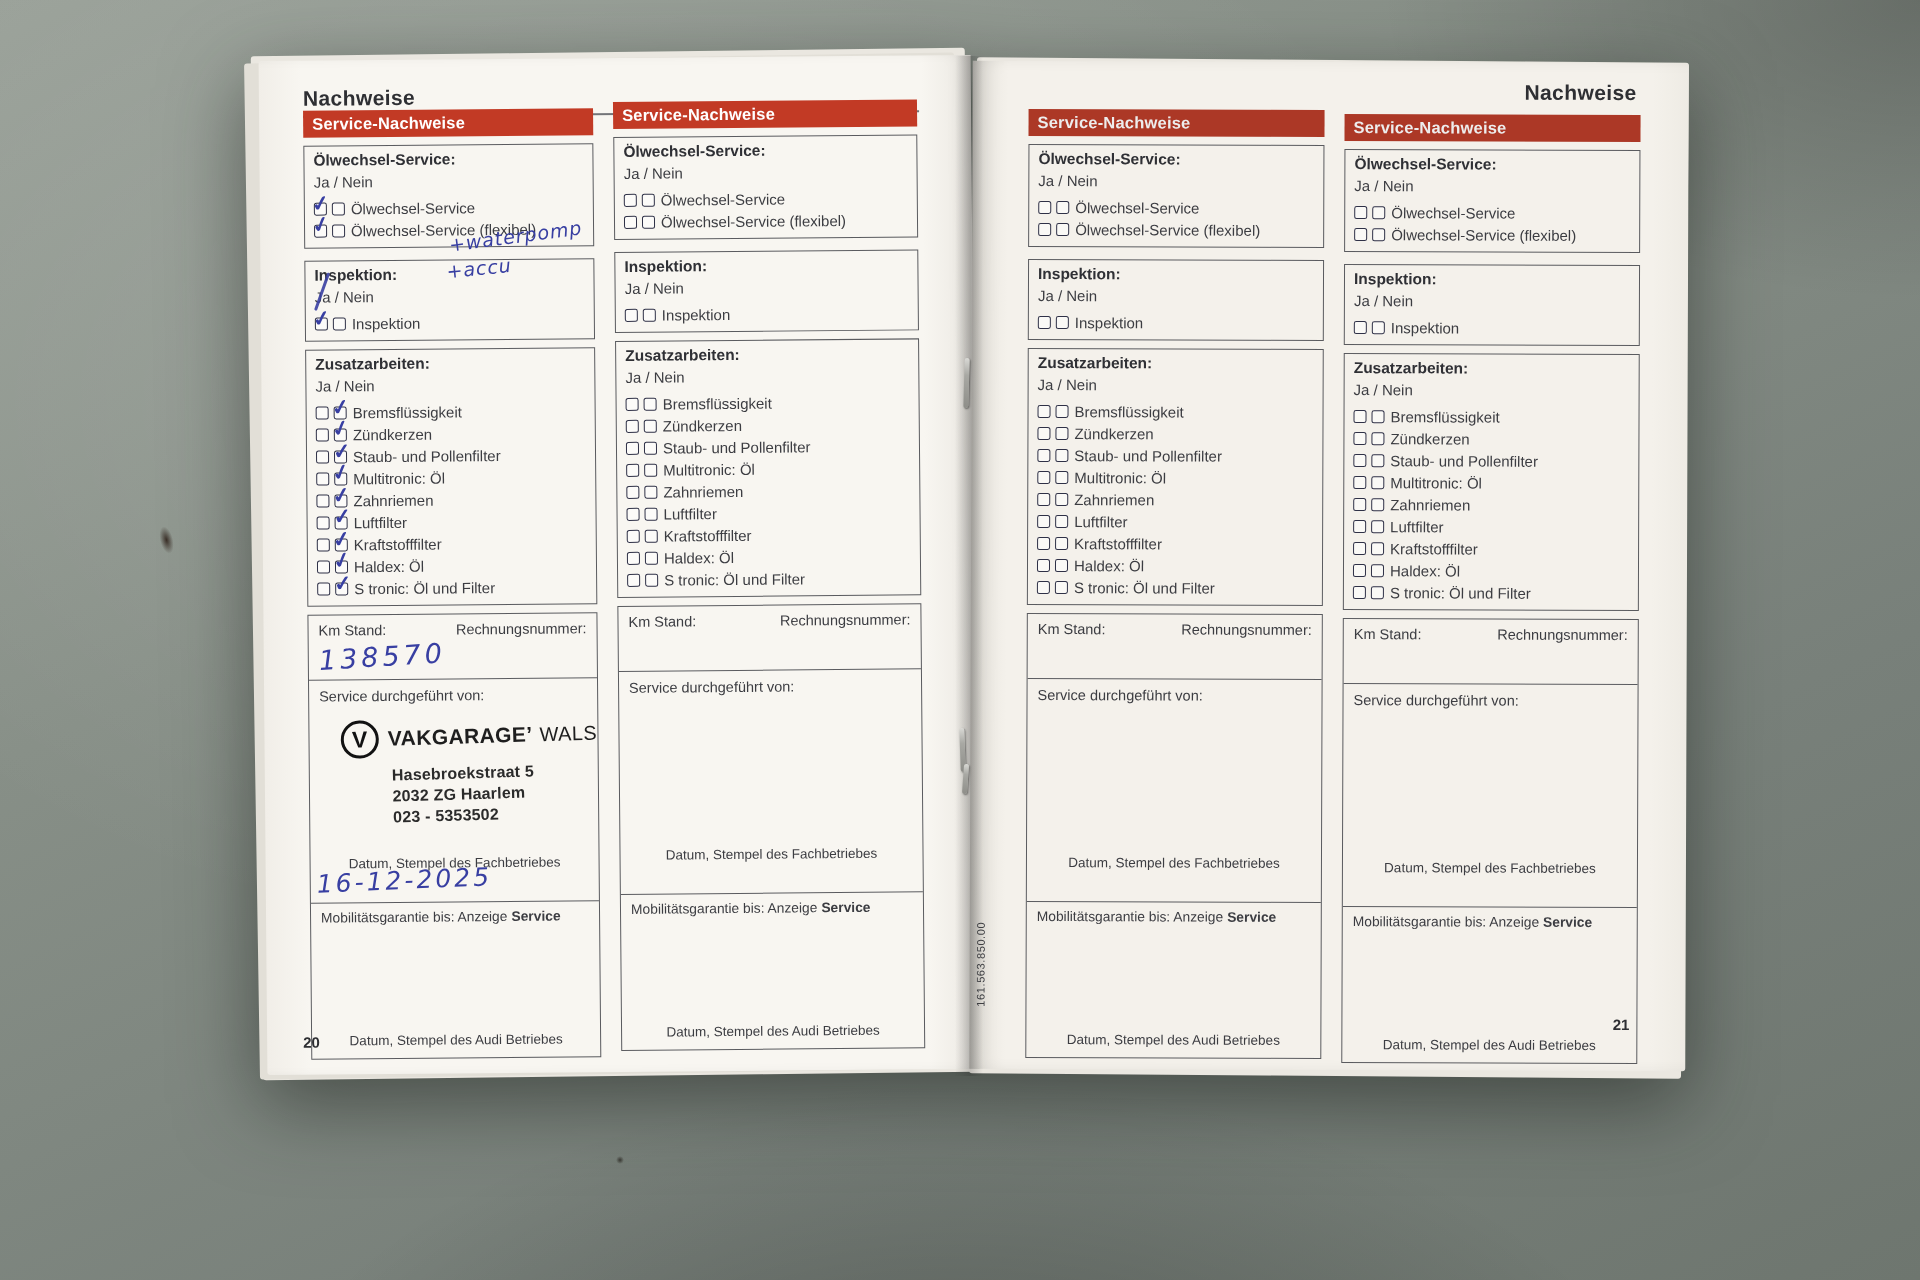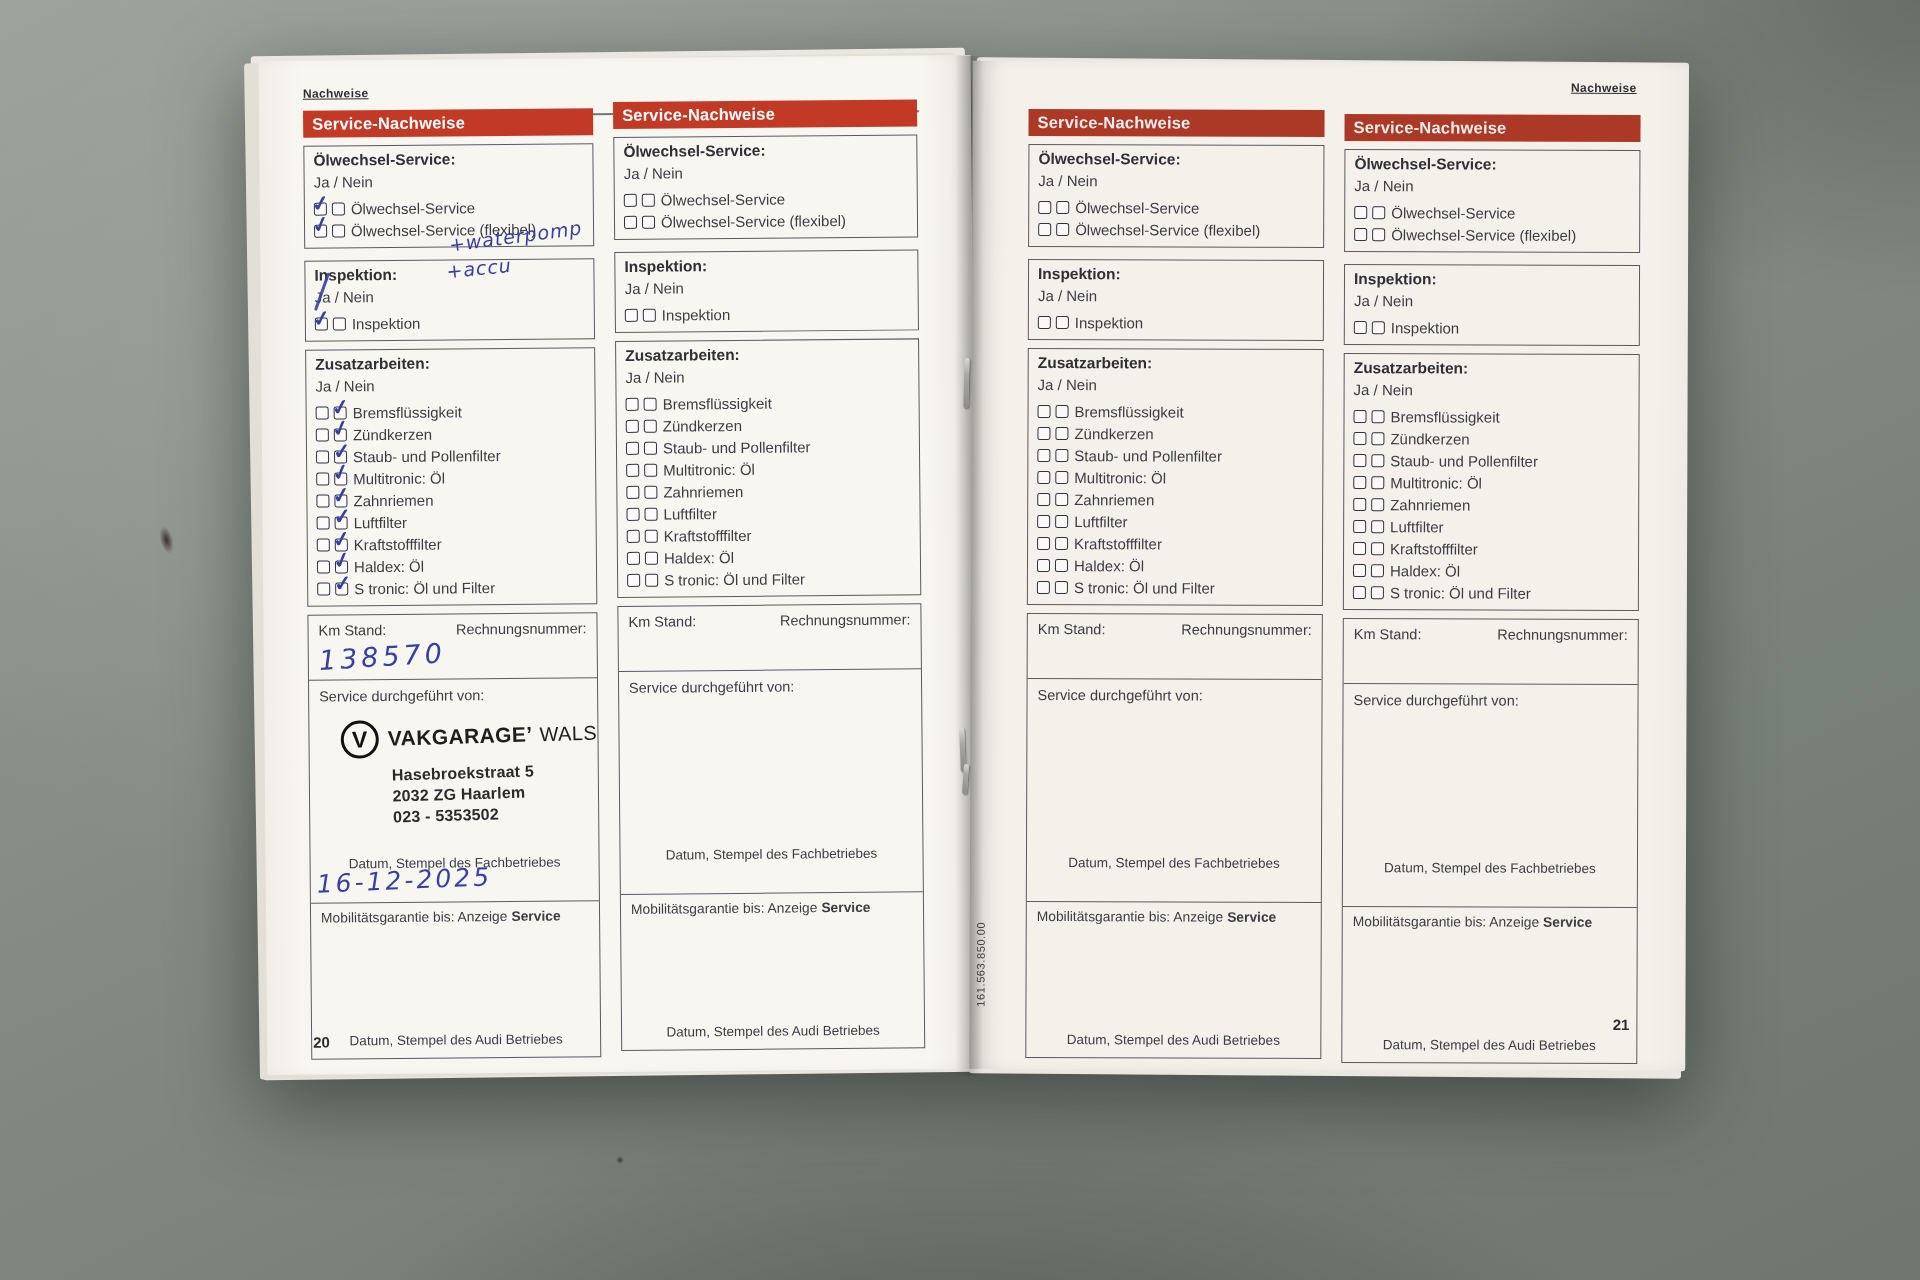--- a/index.html
+++ b/index.html
@@ -29,27 +29,27 @@
   .page{position:absolute;}
   .page.left{left:8px;top:12px;width:712px;height:1014px;transform:rotate(-0.5deg);
     border-radius:3px 0 0 3px;
     background:linear-gradient(to right,#f1eee8 0%,#f8f6f1 6%,#f8f6f1 93%,#ebe8e2 100%);
     box-shadow:inset -16px 0 20px -14px rgba(0,0,0,0.28);}
   .page.right{left:716px;top:16px;width:716px;height:1008px;transform:rotate(0.2deg);
     border-radius:0 3px 3px 0;
     background:linear-gradient(to right,#e7e4dd 0%,#f4f1eb 5%,#f4f1eb 95%,#eeebe4 100%);
     box-shadow:inset 18px 0 24px -16px rgba(0,0,0,0.32);}
 
-  .pheader{position:absolute;top:26px;left:44px;font-weight:bold;font-size:12px;
-    color:#2e2f33;letter-spacing:0.4px;text-decoration:underline;}
+  .pheader{position:absolute;top:26px;left:44px;font-weight:bold;font-size:21px;
+    color:#2e2f33;letter-spacing:0.4px;}
   .pheader-line{position:absolute;top:55px;left:44px;width:616px;height:1.5px;background:#73747ا;
     background:#737478;}
   .page.right .pheader{left:auto;right:52px;top:18px;}
   .pagenum{position:absolute;bottom:24px;font-weight:bold;font-size:15px;color:#2e2f33;}
-  .pagenum.pl{left:46px;}
+  .pagenum.pl{left:36px;}
   .pagenum.pr{right:56px;bottom:38px;}
   .spine{position:absolute;left:5px;bottom:62px;writing-mode:vertical-rl;
     transform:rotate(180deg);font-size:11px;color:#3f4044;letter-spacing:0.6px;}
 
   .col{position:absolute;color:#3c3d42;}
   .banner{height:27px;background:var(--red);color:#fff;font-weight:bold;font-size:16.5px;
     line-height:27px;padding-left:9px;letter-spacing:0.2px;margin-bottom:8px;}
   .page.right .banner{filter:brightness(0.93) saturate(0.92);}
   .box{border:1.3px solid #5a5b5f;padding:5px 9px 6px;margin-bottom:12px;position:relative;}
   .box.insp{margin-bottom:8px;}

